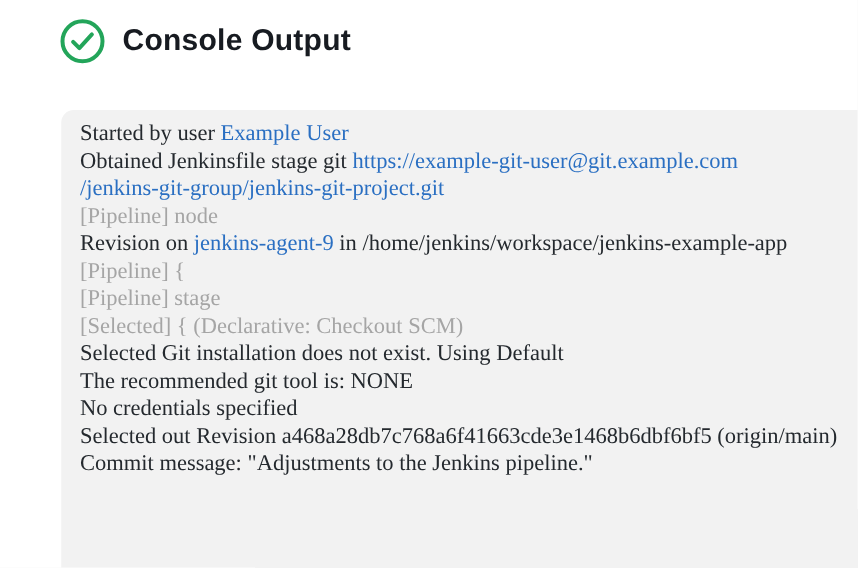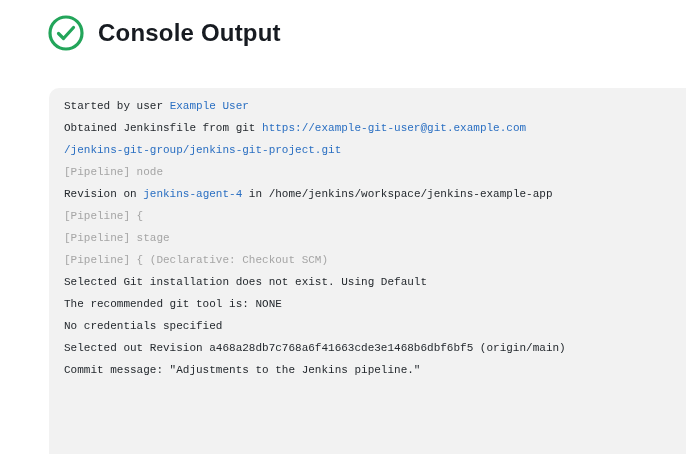--- a/index.html
+++ b/index.html
@@ -31,22 +31,22 @@
     left: 21px;
     top: 88px;
     width: 648px;
     height: 380px; 
     background: var(--console-bg, #f2f2f2);
     border-radius: 10px;
     padding: 7px 15px 10px 15px;
     overflow: hidden;
   }
   .console-line {
-    font-family: Liberation Mono, monospace;
-    font-size: 11px;
+    font-family: Liberation Serif, serif;
+    font-size: 18px;
     line-height: 22px;
     white-space: pre;
     color: var(--text, #24292e);
   }
   .seg-text  { color: var(--text, #24292e); }
   .seg-muted { color: var(--muted, #a5a5a5); }
   .seg-link  { color: var(--link, #2a6fc2); text-decoration: none; cursor: pointer; }
 </style>
 </head>
 <body>
@@ -57,26 +57,26 @@
       <svg class="status-icon" viewBox="0 0 38 38" aria-hidden="true">
         <circle cx="19" cy="19" r="16" fill="none" stroke="#23a55a" stroke-width="3.2"></circle>
         <path d="M11.5 19.5 L16.5 24.5 L26.5 13.5" fill="none" stroke="#23a55a" stroke-width="3.2" stroke-linecap="round" stroke-linejoin="round"></path>
       </svg>
     </span>
     <h1 class="page-title">Console Output</h1>
   </div>
 
   <div class="console-box">
       <div class="console-line"><span class="seg-text">Started by user </span><a class="seg-link">Example User</a></div>
-      <div class="console-line"><span class="seg-text">Obtained Jenkinsfile from git </span><a class="seg-link">https://example-git-user@git.example.com</a></div>
+      <div class="console-line"><span class="seg-text">Obtained Jenkinsfile stage git </span><a class="seg-link">https://example-git-user@git.example.com</a></div>
       <div class="console-line"><a class="seg-link">/jenkins-git-group/jenkins-git-project.git</a></div>
       <div class="console-line"><span class="seg-muted">[Pipeline] node</span></div>
-      <div class="console-line"><span class="seg-text">Revision on </span><a class="seg-link">jenkins-agent-4</a><span class="seg-text"> in /home/jenkins/workspace/jenkins-example-app</span></div>
+      <div class="console-line"><span class="seg-text">Revision on </span><a class="seg-link">jenkins-agent-9</a><span class="seg-text"> in /home/jenkins/workspace/jenkins-example-app</span></div>
       <div class="console-line"><span class="seg-muted">[Pipeline] {</span></div>
       <div class="console-line"><span class="seg-muted">[Pipeline] stage</span></div>
-      <div class="console-line"><span class="seg-muted">[Pipeline] { (Declarative: Checkout SCM)</span></div>
+      <div class="console-line"><span class="seg-muted">[Selected] { (Declarative: Checkout SCM)</span></div>
       <div class="console-line"><span class="seg-text">Selected Git installation does not exist. Using Default</span></div>
       <div class="console-line"><span class="seg-text">The recommended git tool is: NONE</span></div>
       <div class="console-line"><span class="seg-text">No credentials specified</span></div>
       <div class="console-line"><span class="seg-text">Selected out Revision a468a28db7c768a6f41663cde3e1468b6dbf6bf5 (origin/main)</span></div>
       <div class="console-line"><span class="seg-text">Commit message: "Adjustments to the Jenkins pipeline."</span></div>
     </div>
 </div>
 
 </body></html>

